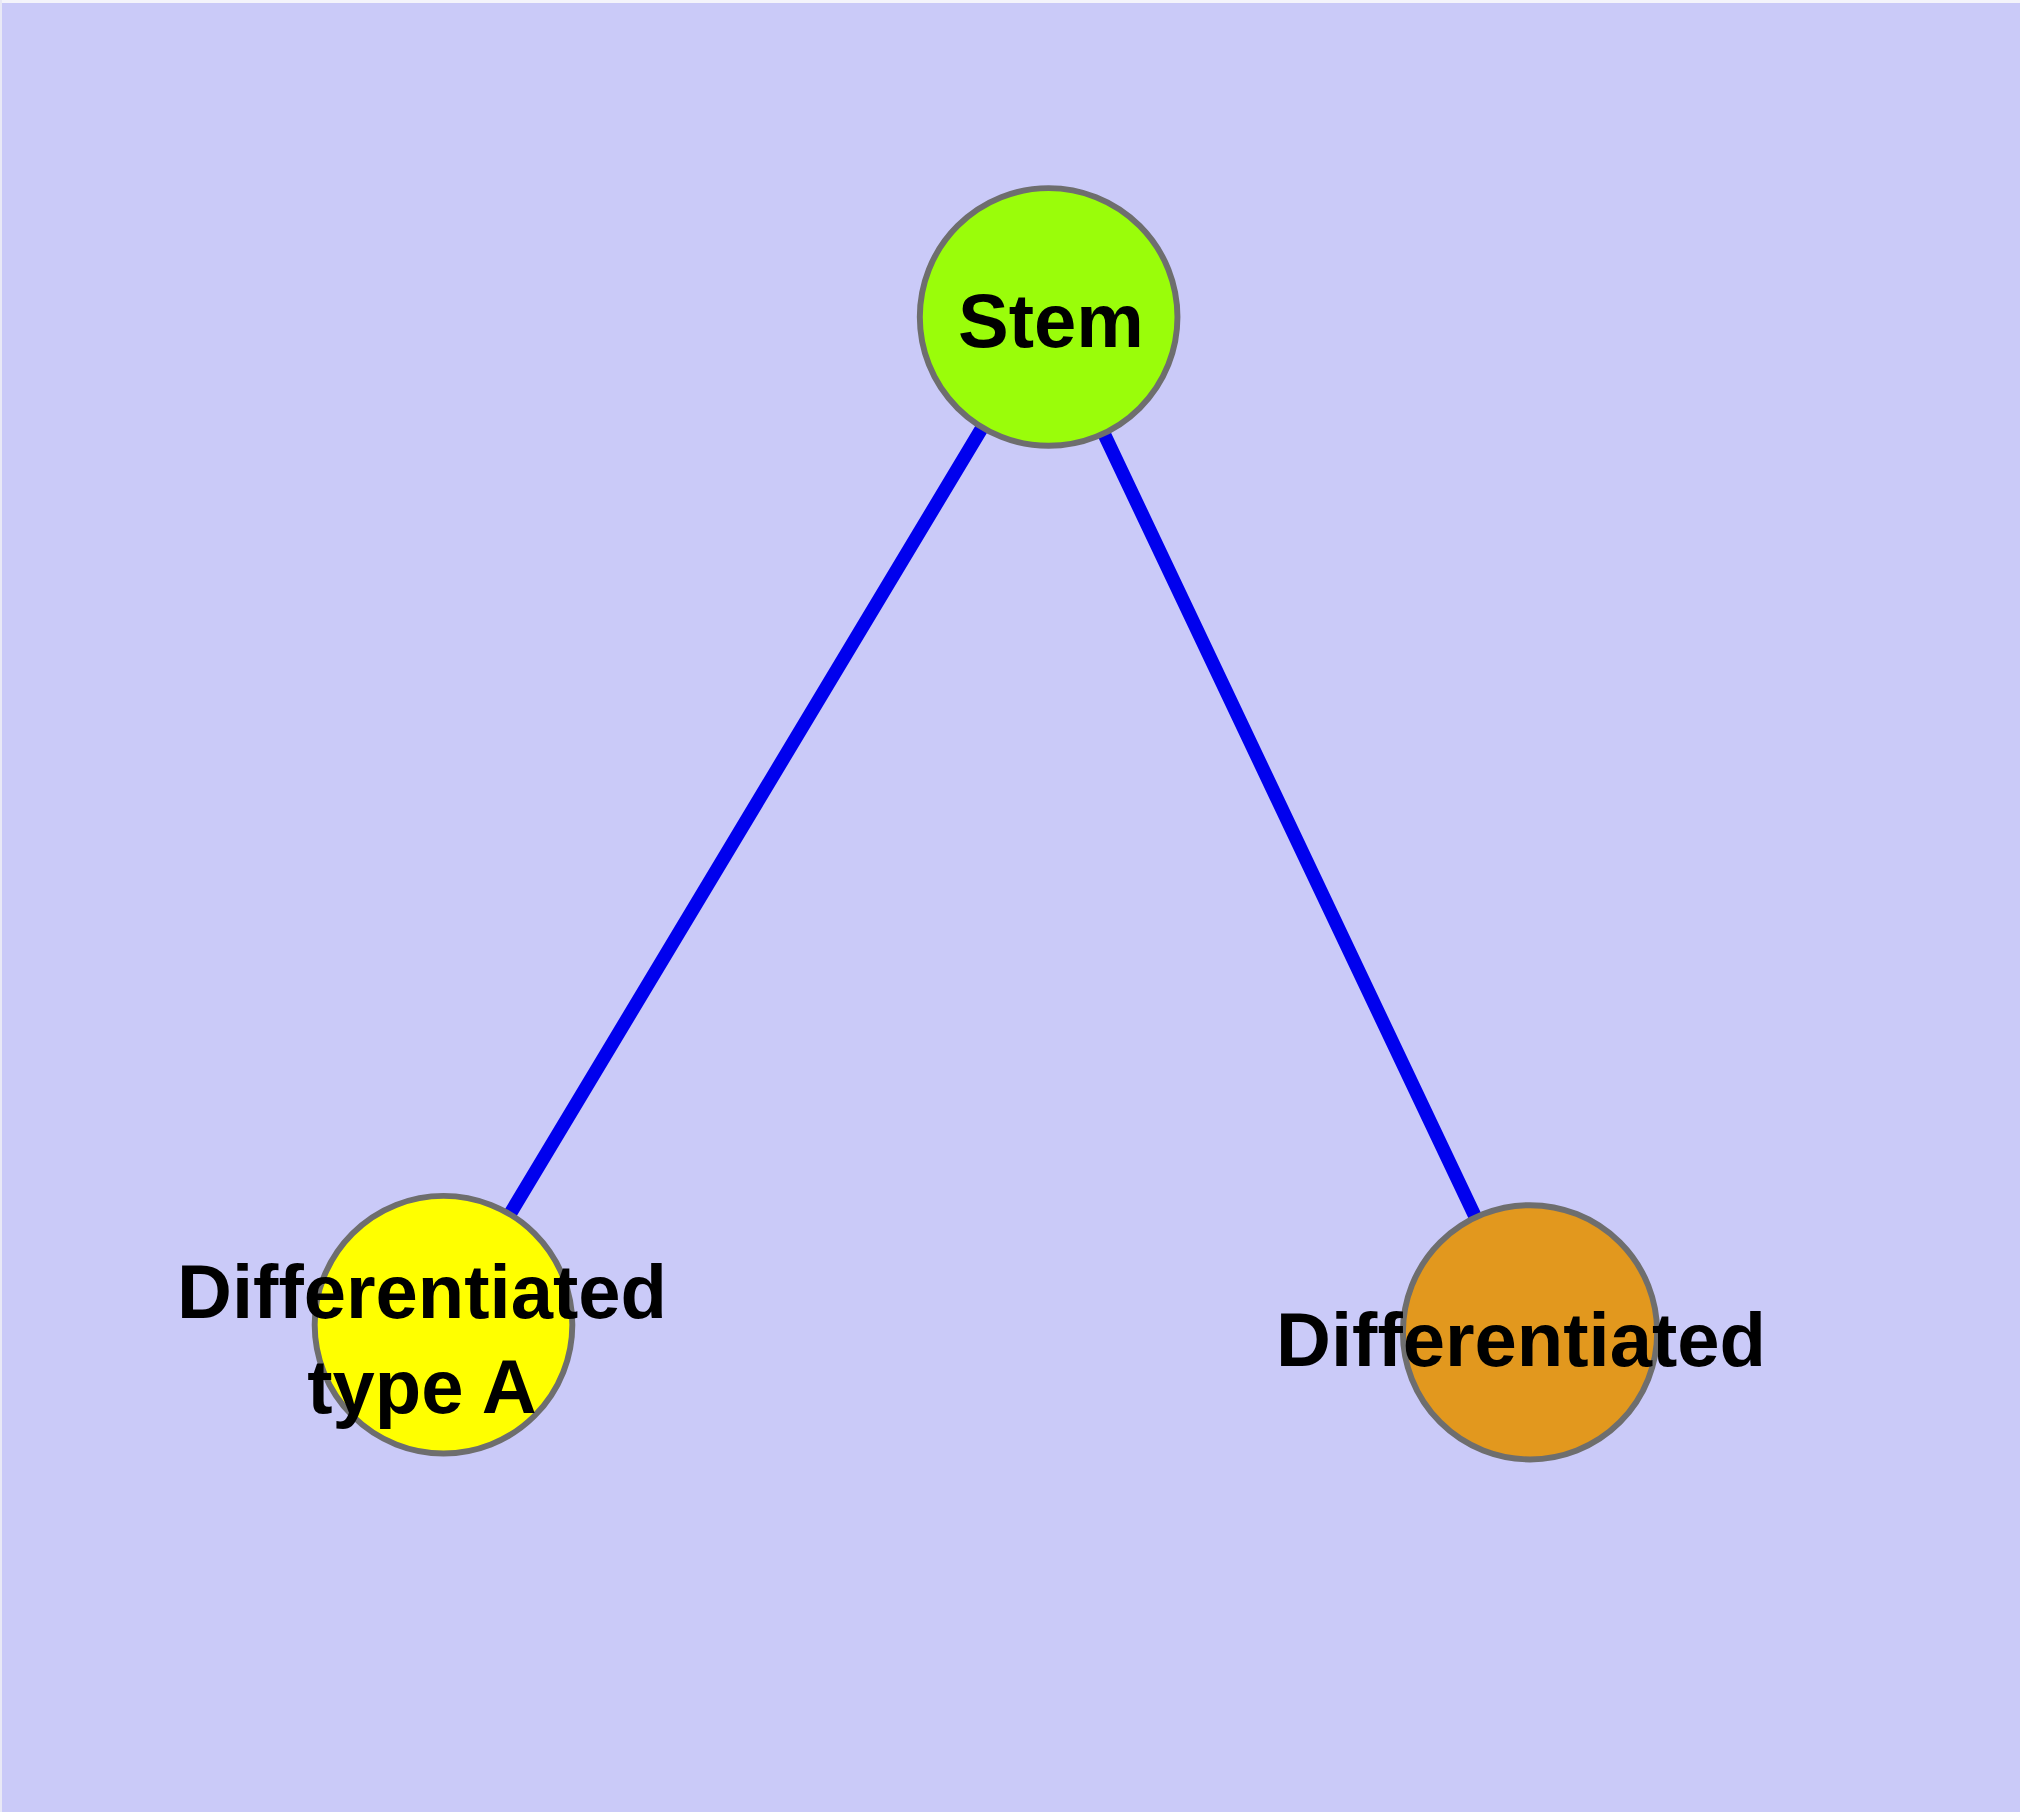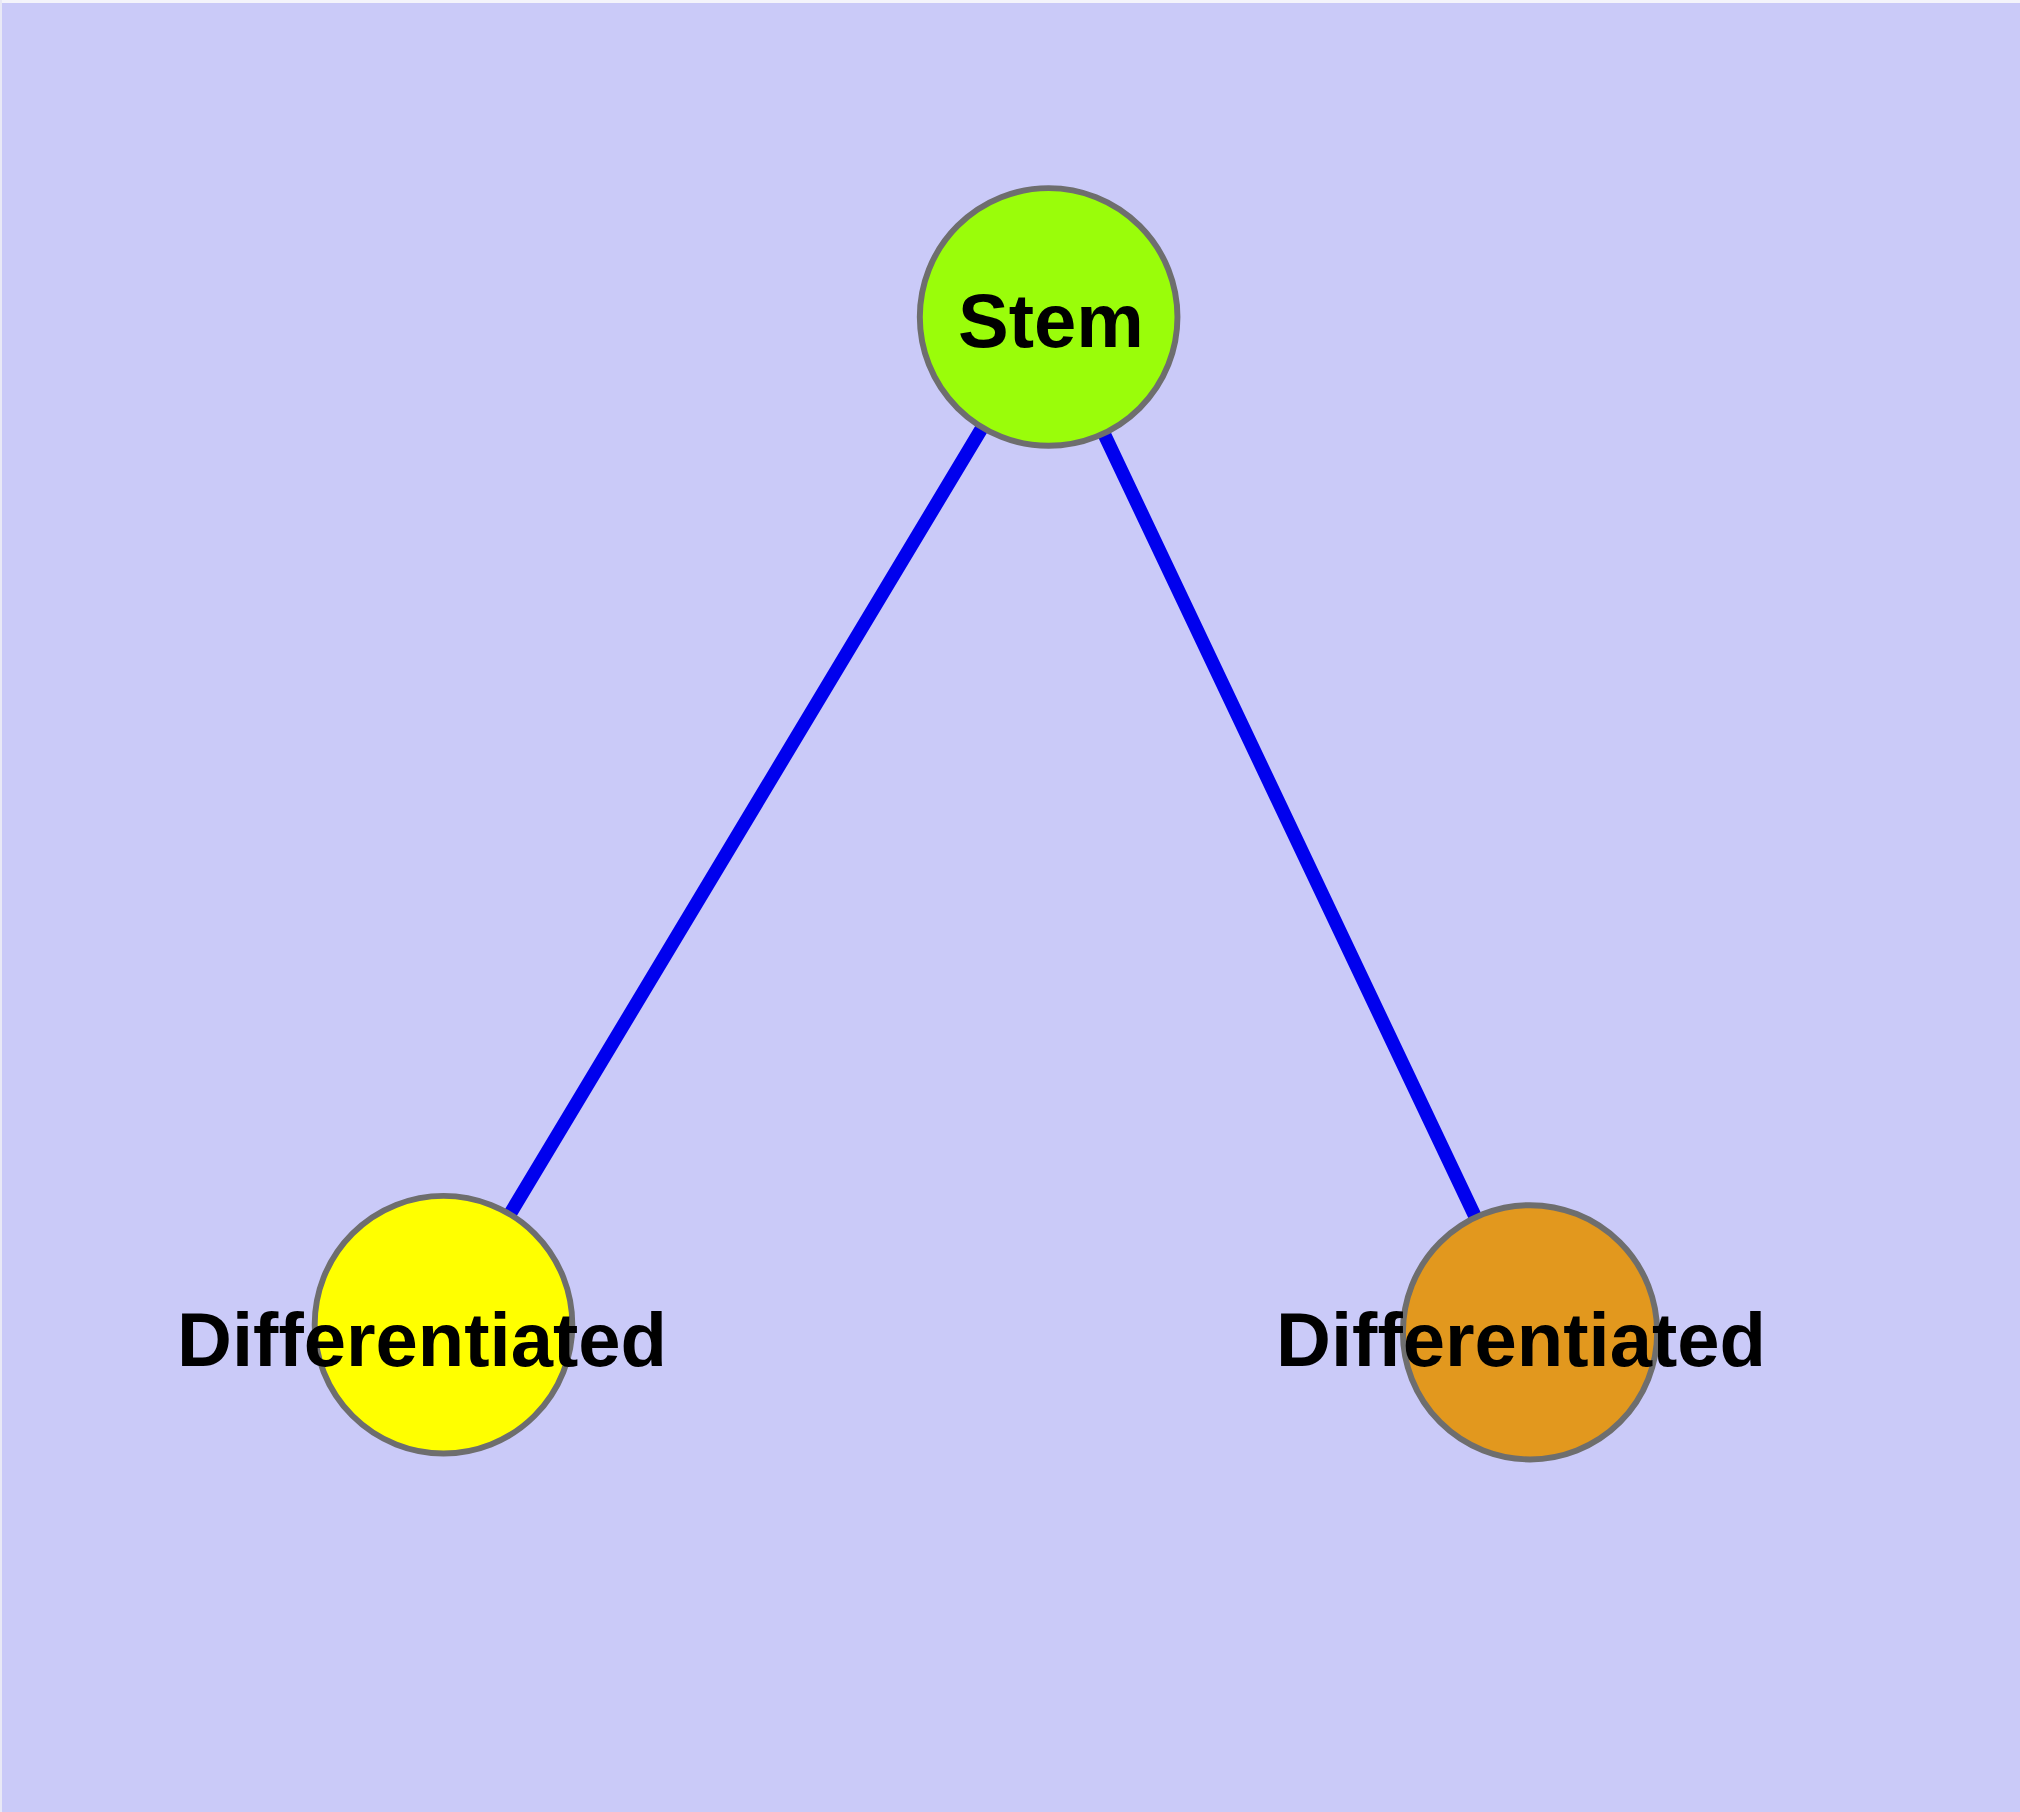--- a/index.html
+++ b/index.html
@@ -71,20 +71,21 @@
 
   <div class="strip-top"></div>
   <div class="strip-left"></div>
 
   <div class="node-label label-stem">
     <span class="line">Stem</span>
   </div>
 
   <div class="node-label label-type-a">
     <span class="line">Differentiated</span>
+    <span class="line">type A</span>
   </div>
 
   <div class="node-label label-type-b">
     <span class="line">Differentiated</span>
   </div>
 
 </div>
 
 
 </body></html>

